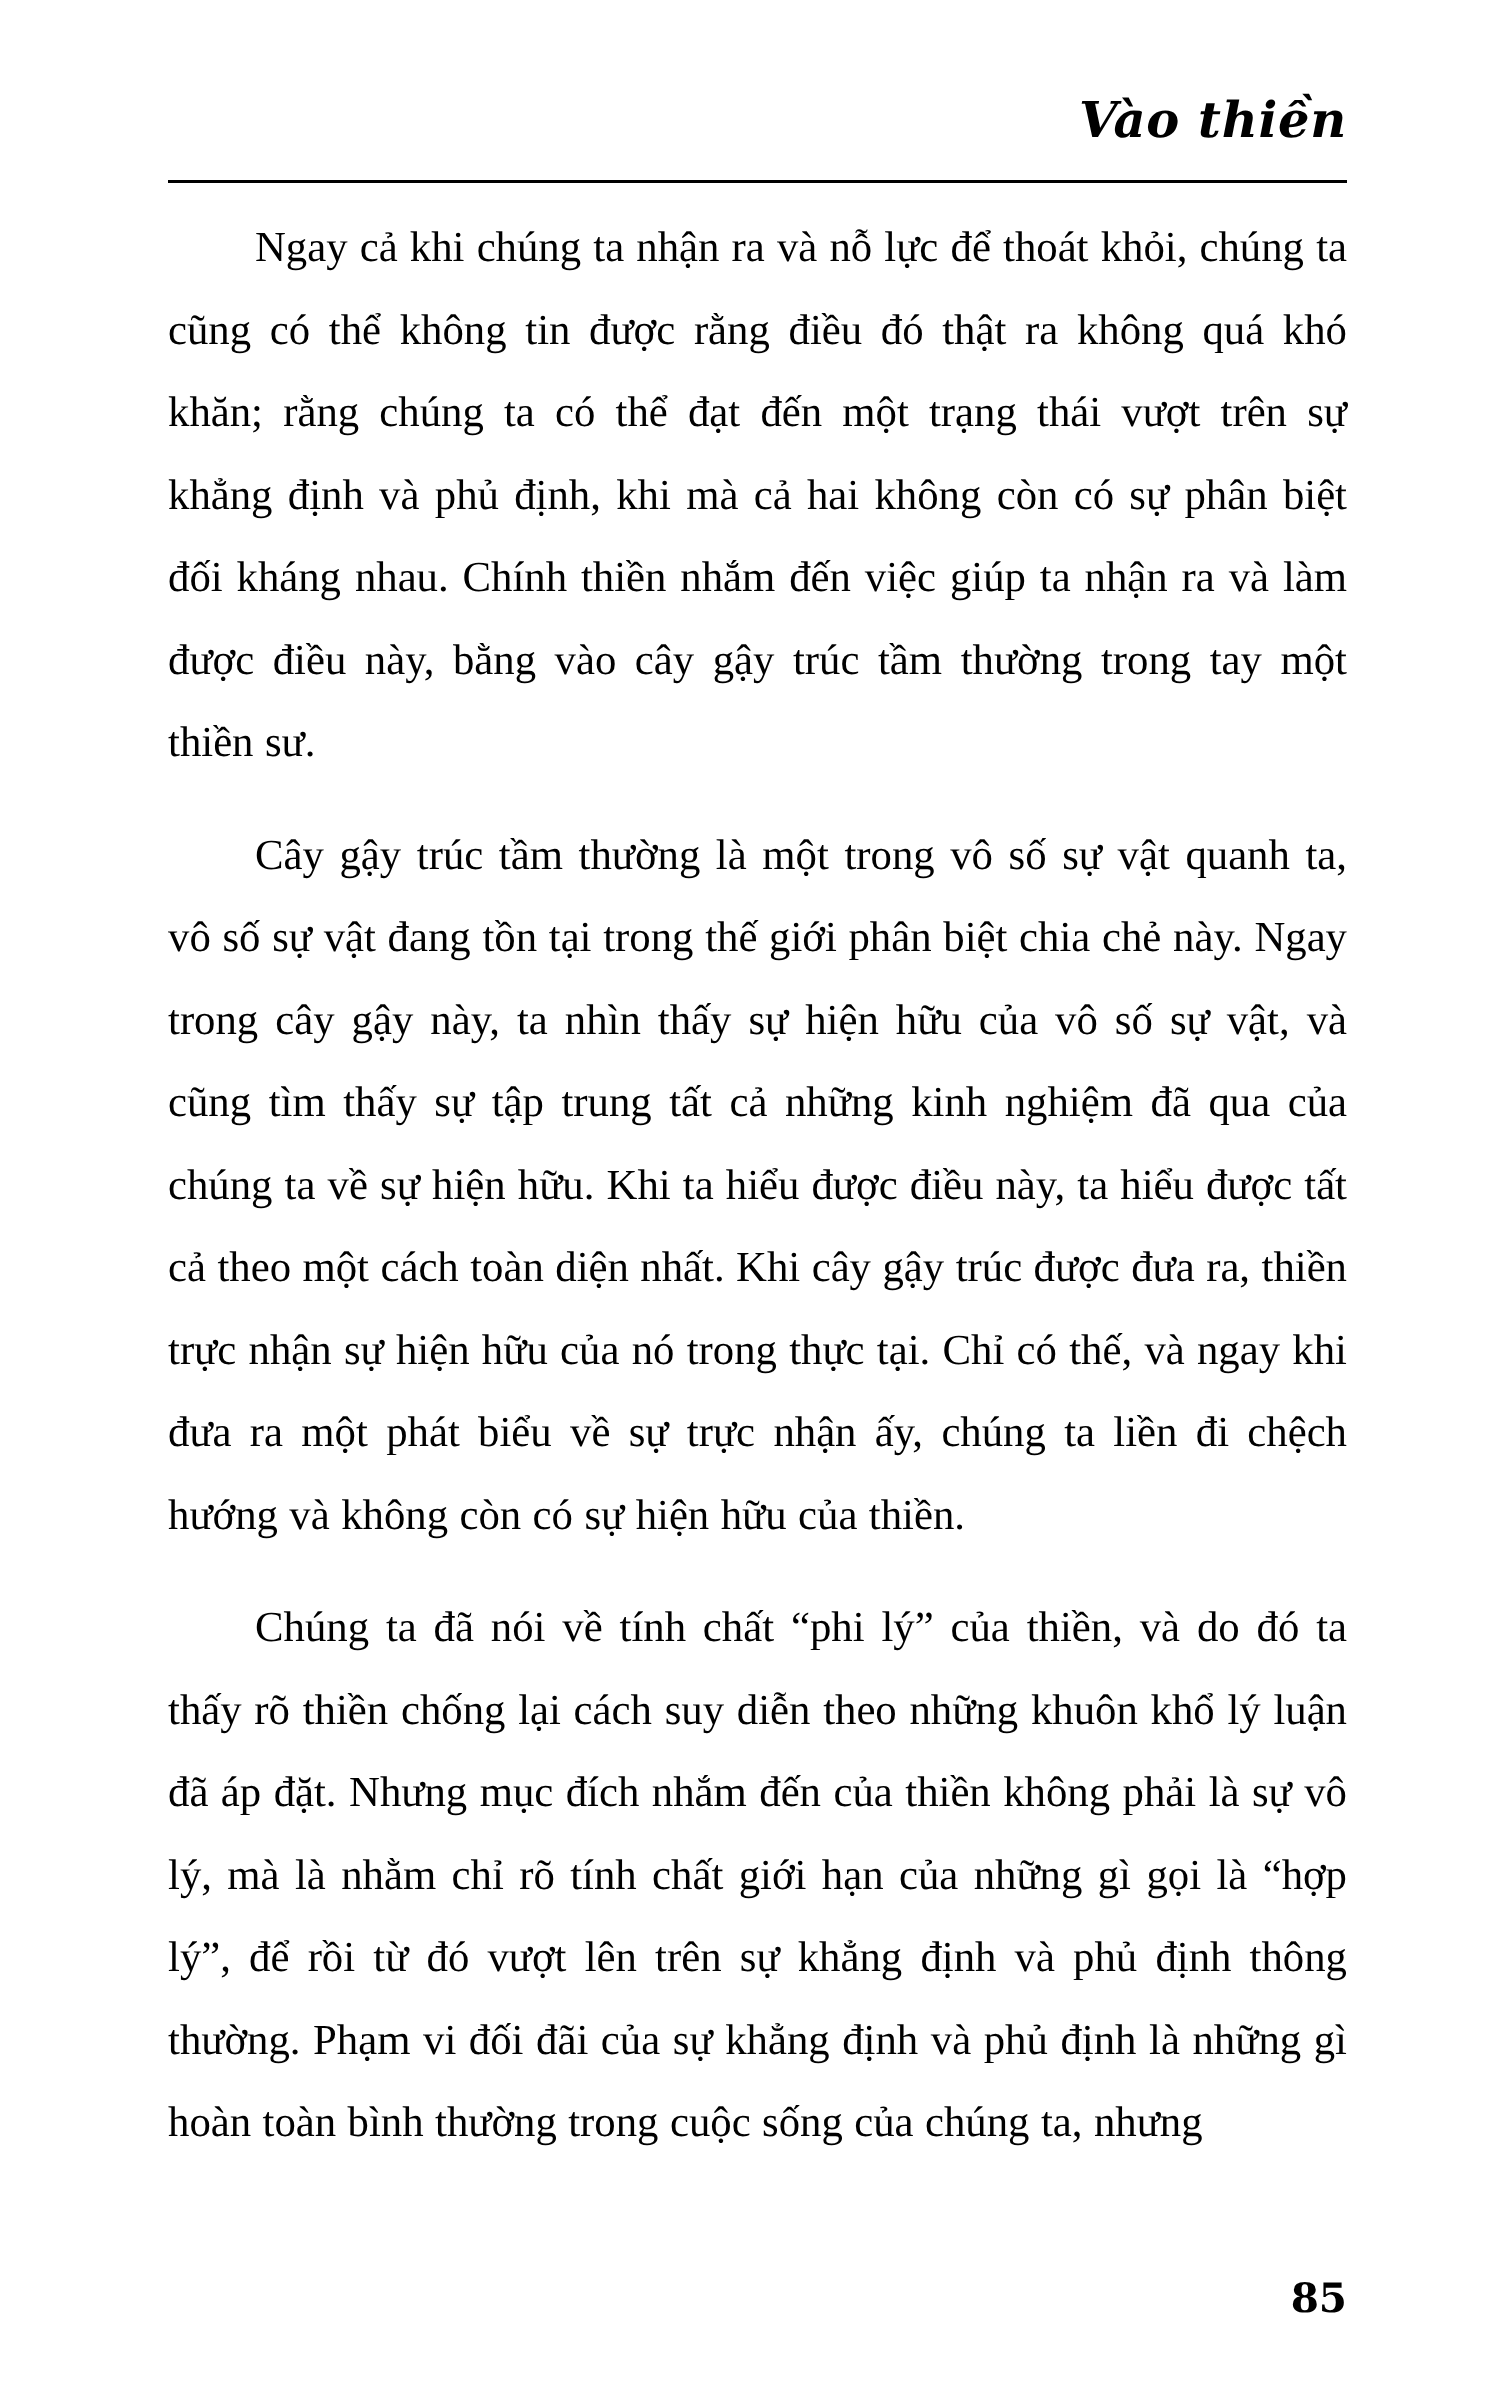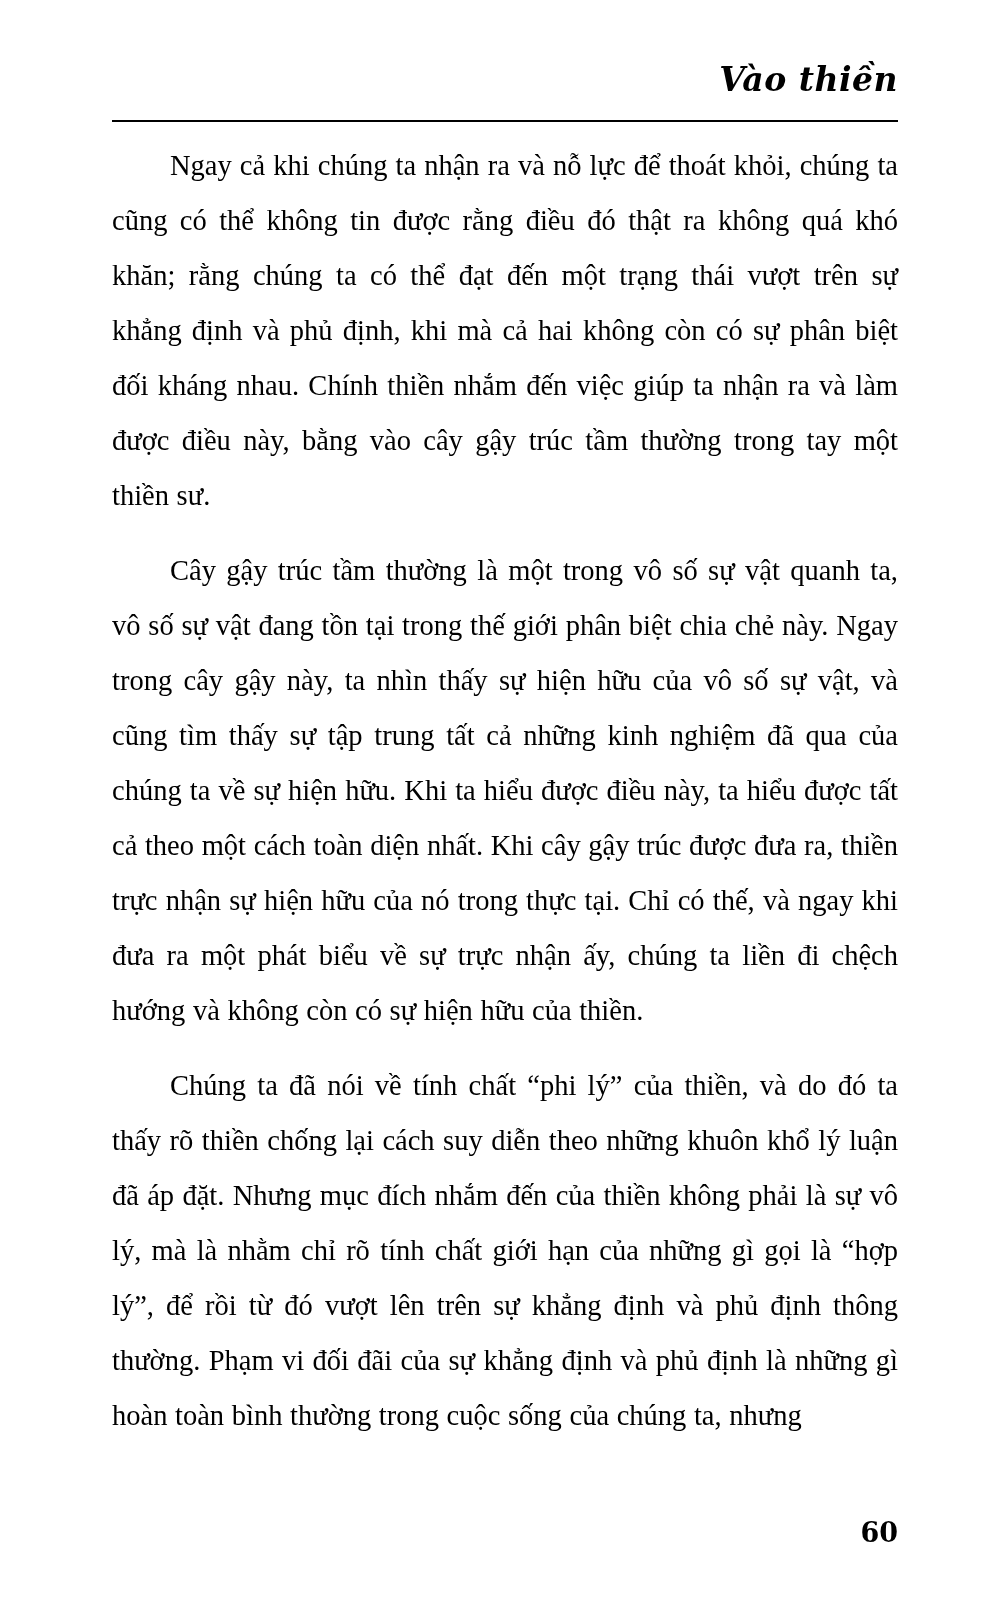--- a/index.html
+++ b/index.html
@@ -86,15 +86,15 @@
     <div class="header-title">Vào thiền</div>
     <div class="header-rule"></div>
   </div>
 
   <div class="content">
     <p class="para">Ngay cả khi chúng ta nhận ra và nỗ lực để thoát khỏi, chúng ta cũng có thể không tin được rằng điều đó thật ra không quá khó khăn; rằng chúng ta có thể đạt đến một trạng thái vượt trên sự khẳng định và phủ định, khi mà cả hai không còn có sự phân biệt đối kháng nhau. Chính thiền nhắm đến việc giúp ta nhận ra và làm được điều này, bằng vào cây gậy trúc tầm thường trong tay một thiền sư.</p>
     <p class="para">Cây gậy trúc tầm thường là một trong vô số sự vật quanh ta, vô số sự vật đang tồn tại trong thế giới phân biệt chia chẻ này. Ngay trong cây gậy này, ta nhìn thấy sự hiện hữu của vô số sự vật, và cũng tìm thấy sự tập trung tất cả những kinh nghiệm đã qua của chúng ta về sự hiện hữu. Khi ta hiểu được điều này, ta hiểu được tất cả theo một cách toàn diện nhất. Khi cây gậy trúc được đưa ra, thiền trực nhận sự hiện hữu của nó trong thực tại. Chỉ có thế, và ngay khi đưa ra một phát biểu về sự trực nhận ấy, chúng ta liền đi chệch hướng và không còn có sự hiện hữu của thiền.</p>
     <p class="para">Chúng ta đã nói về tính chất “phi lý” của thiền, và do đó ta thấy rõ thiền chống lại cách suy diễn theo những khuôn khổ lý luận đã áp đặt. Nhưng mục đích nhắm đến của thiền không phải là sự vô lý, mà là nhằm chỉ rõ tính chất giới hạn của những gì gọi là “hợp lý”, để rồi từ đó vượt lên trên sự khẳng định và phủ định thông thường. Phạm vi đối đãi của sự khẳng định và phủ định là những gì hoàn toàn bình thường trong cuộc sống của chúng ta, nhưng</p>
   </div>
 
-  <div class="page-number">60</div>
+  <div class="page-number">85</div>
 
 </div>
 
 </body></html>

